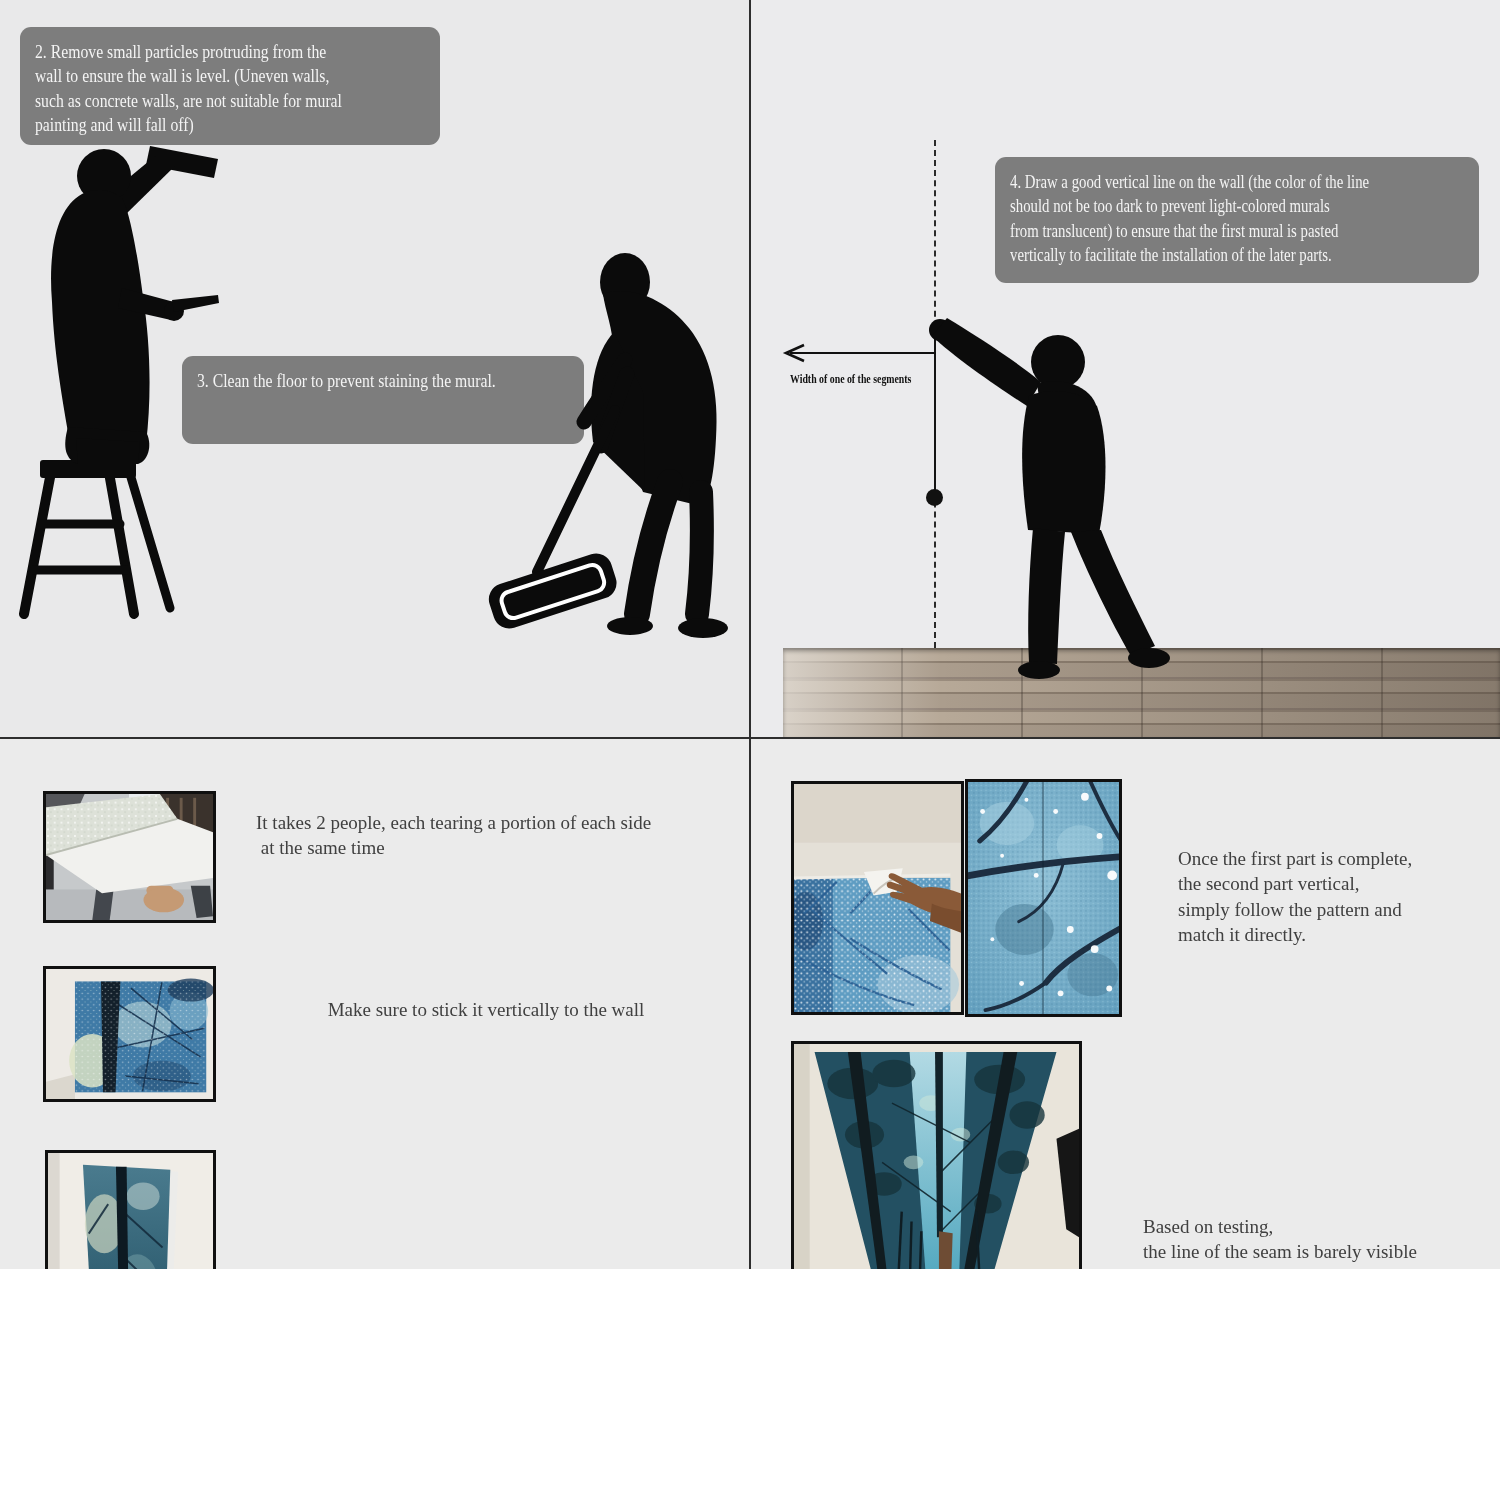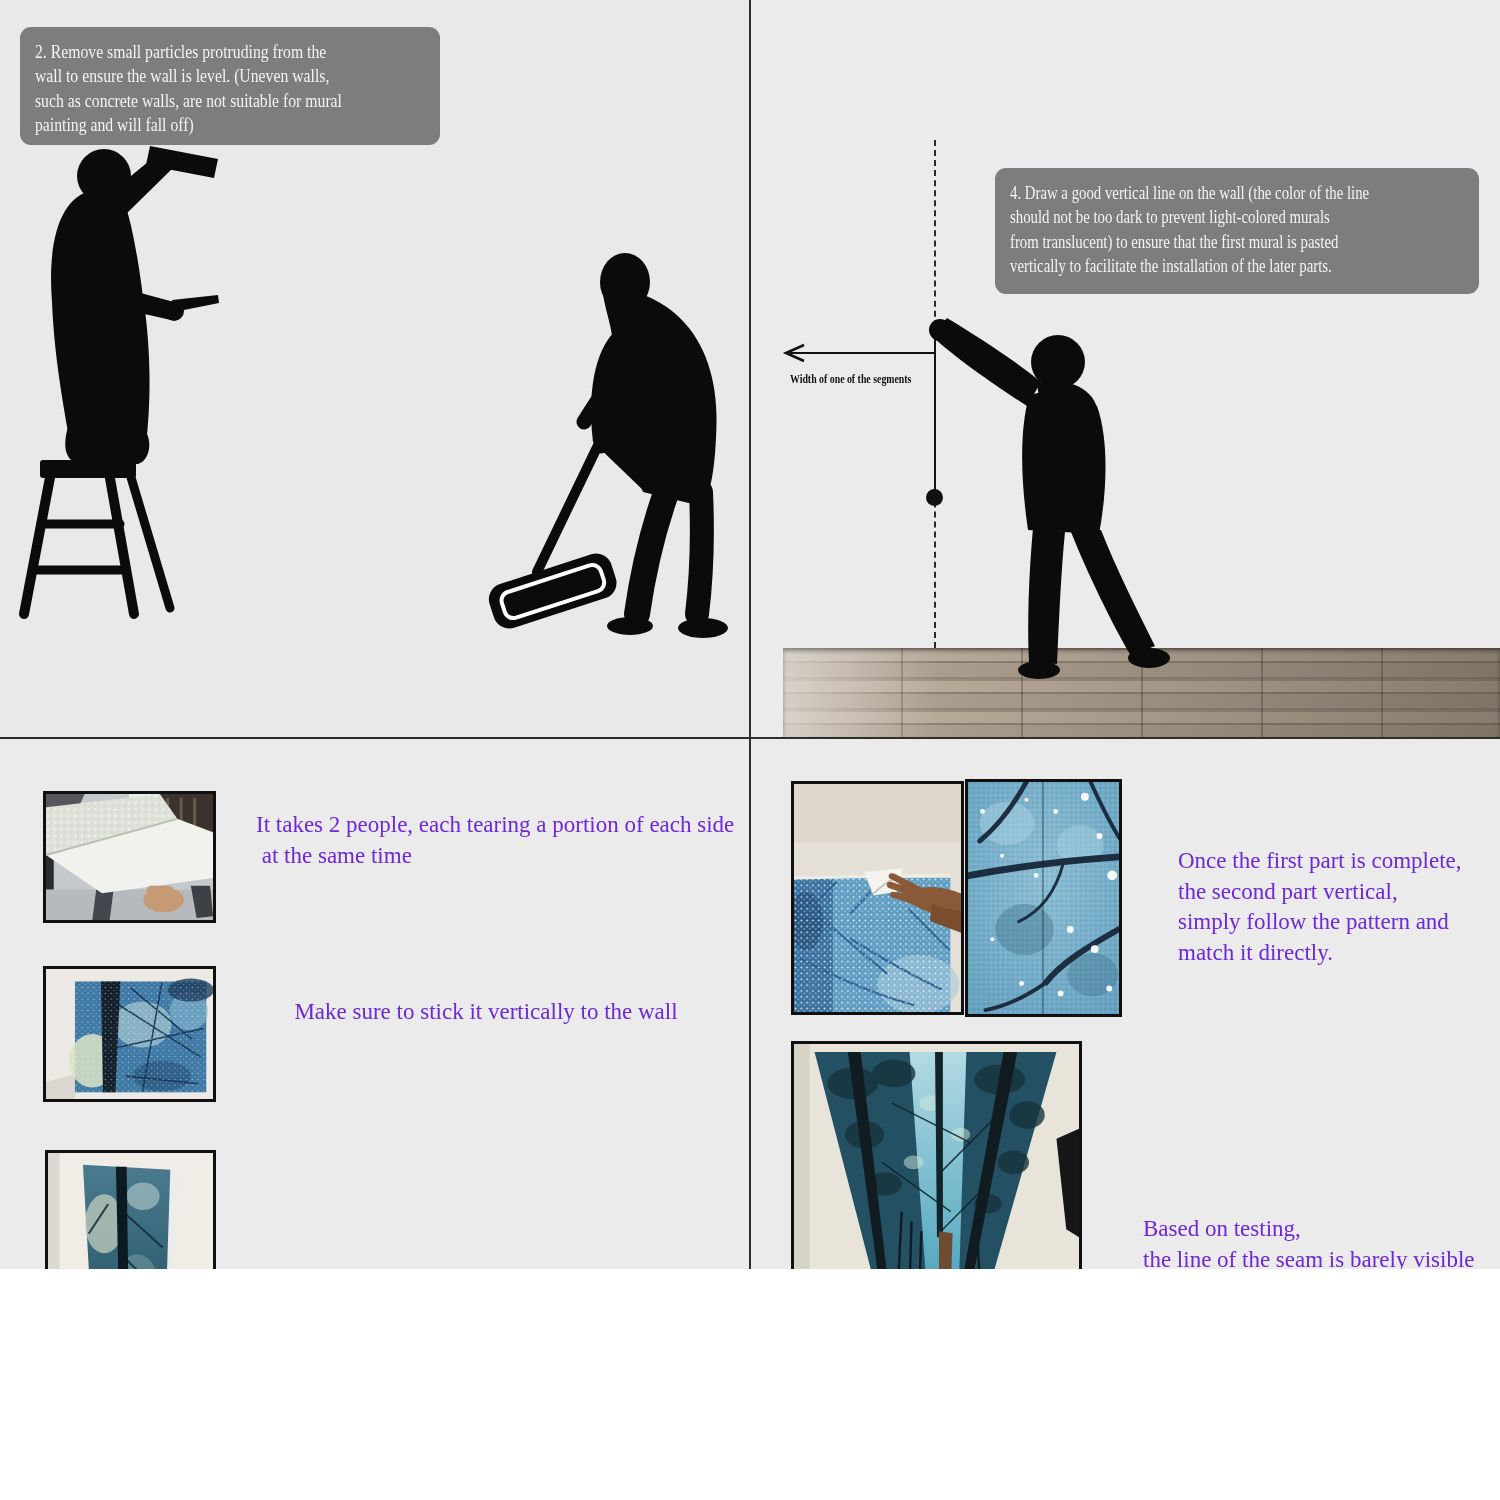--- a/index.html
+++ b/index.html
@@ -14,24 +14,24 @@
   #divider-v{left:749px;top:0;width:2px;height:1500px;background:#2e2e2e;}
   #divider-h{left:0;top:737px;width:1500px;height:2px;background:#2e2e2e;}
   #bottom-strip{left:0;top:1492px;width:1500px;height:8px;background:#d7d7d7;}
   
   .gray-box{position:absolute;background:#7d7d7d;border-radius:11px;color:#f4f4f4;
             padding:13px 15px;box-sizing:border-box;overflow:hidden;}
   .gray-box .bt{font-size:18.5px;line-height:1.32;white-space:pre-line;
                 transform:scaleX(0.85);transform-origin:0 0;width:117.6%;}
   #box2{left:20px;top:27px;width:420px;height:118px;}
   #box3{left:182px;top:356px;width:402px;height:88px;}
-  #box4{left:995px;top:157px;width:484px;height:126px;margin-top:11px;}
+  #box4{left:995px;top:157px;width:484px;height:126px;}
   #box4 .bt{transform:scaleX(0.80);width:125%;}
   
-  .caption{position:absolute;color:#6d28d9;font-size:23px;line-height:1.33;
+  .caption{position:absolute;color:#404040;font-size:19px;line-height:1.33;
            white-space:pre-wrap;}
   #cap1{left:256px;top:810px;width:500px;}
   #cap2{left:256px;top:997px;width:460px;text-align:center;}
   #cap3{left:256px;top:1190px;width:480px;}
   #capA{left:1178px;top:846px;width:320px;}
   #capB{left:1143px;top:1214px;width:360px;}
   
   #guide-dashed{left:934px;top:140px;height:508px;width:0;border-left:2px dashed #2a2a2a;}
   #plumb-string{left:934px;top:338px;height:152px;width:0;border-left:2px solid #141414;}
   #plumb-bob{left:926px;top:489px;width:17px;height:17px;border-radius:50%;background:#111;}
@@ -86,20 +86,23 @@
     <polygon points="88,68 102,48 148,10 163,24 112,74" fill="#0b0b0b"></polygon>
     <circle cx="92" cy="34" r="27" fill="#0b0b0b"></circle>
     <path d="M70,52 C44,66 36,110 40,160 C42,210 50,255 56,290 L134,302 C140,252 138,198 131,155 C126,115 118,70 110,56 C98,46 80,46 70,52 Z" fill="#0b0b0b"></path>
     <polygon points="110,146 162,160 159,178 106,166" fill="#0b0b0b"></polygon>
     <circle cx="162" cy="169" r="10" fill="#0b0b0b"></circle>
     <polygon points="160,158 206,153 207,161 162,170" fill="#0b0b0b"></polygon>
     <path d="M56,285 C50,306 54,318 66,322 L126,322 C138,318 140,300 134,290 Z" fill="#0b0b0b"></path>
     <polygon points="64,296 128,300 126,322 66,322" fill="#0b0b0b"></polygon>
   </svg>
 
+  <div class="gray-box" id="box3">
+    <div class="bt">3. Clean the floor to prevent staining the mural.</div>
+  </div>
 
   <svg class="sil" style="left:475px;top:242px;" width="270" height="398" viewBox="0 0 270 398" aria-hidden="true">
     <ellipse cx="150" cy="40" rx="25" ry="29" fill="#0b0b0b"></ellipse>
     <path d="M128,52 C155,42 192,58 214,86 C236,114 244,152 241,196 C239,238 233,258 226,264 L168,250 C150,205 140,152 139,112 C138,86 130,68 128,52 Z" fill="#0b0b0b"></path>
     <path d="M139,90 C120,110 112,150 118,200 L170,250 L168,150 Z" fill="#0b0b0b"></path>
     <g stroke="#0b0b0b" stroke-width="15" stroke-linecap="round" fill="none">
       <path d="M150,118 C135,140 120,162 109,180"></path>
       <path d="M152,132 C142,158 133,184 126,204"></path>
     </g>
     <line x1="140" y1="168" x2="62" y2="330" stroke="#0b0b0b" stroke-width="10" stroke-linecap="round"></line>

